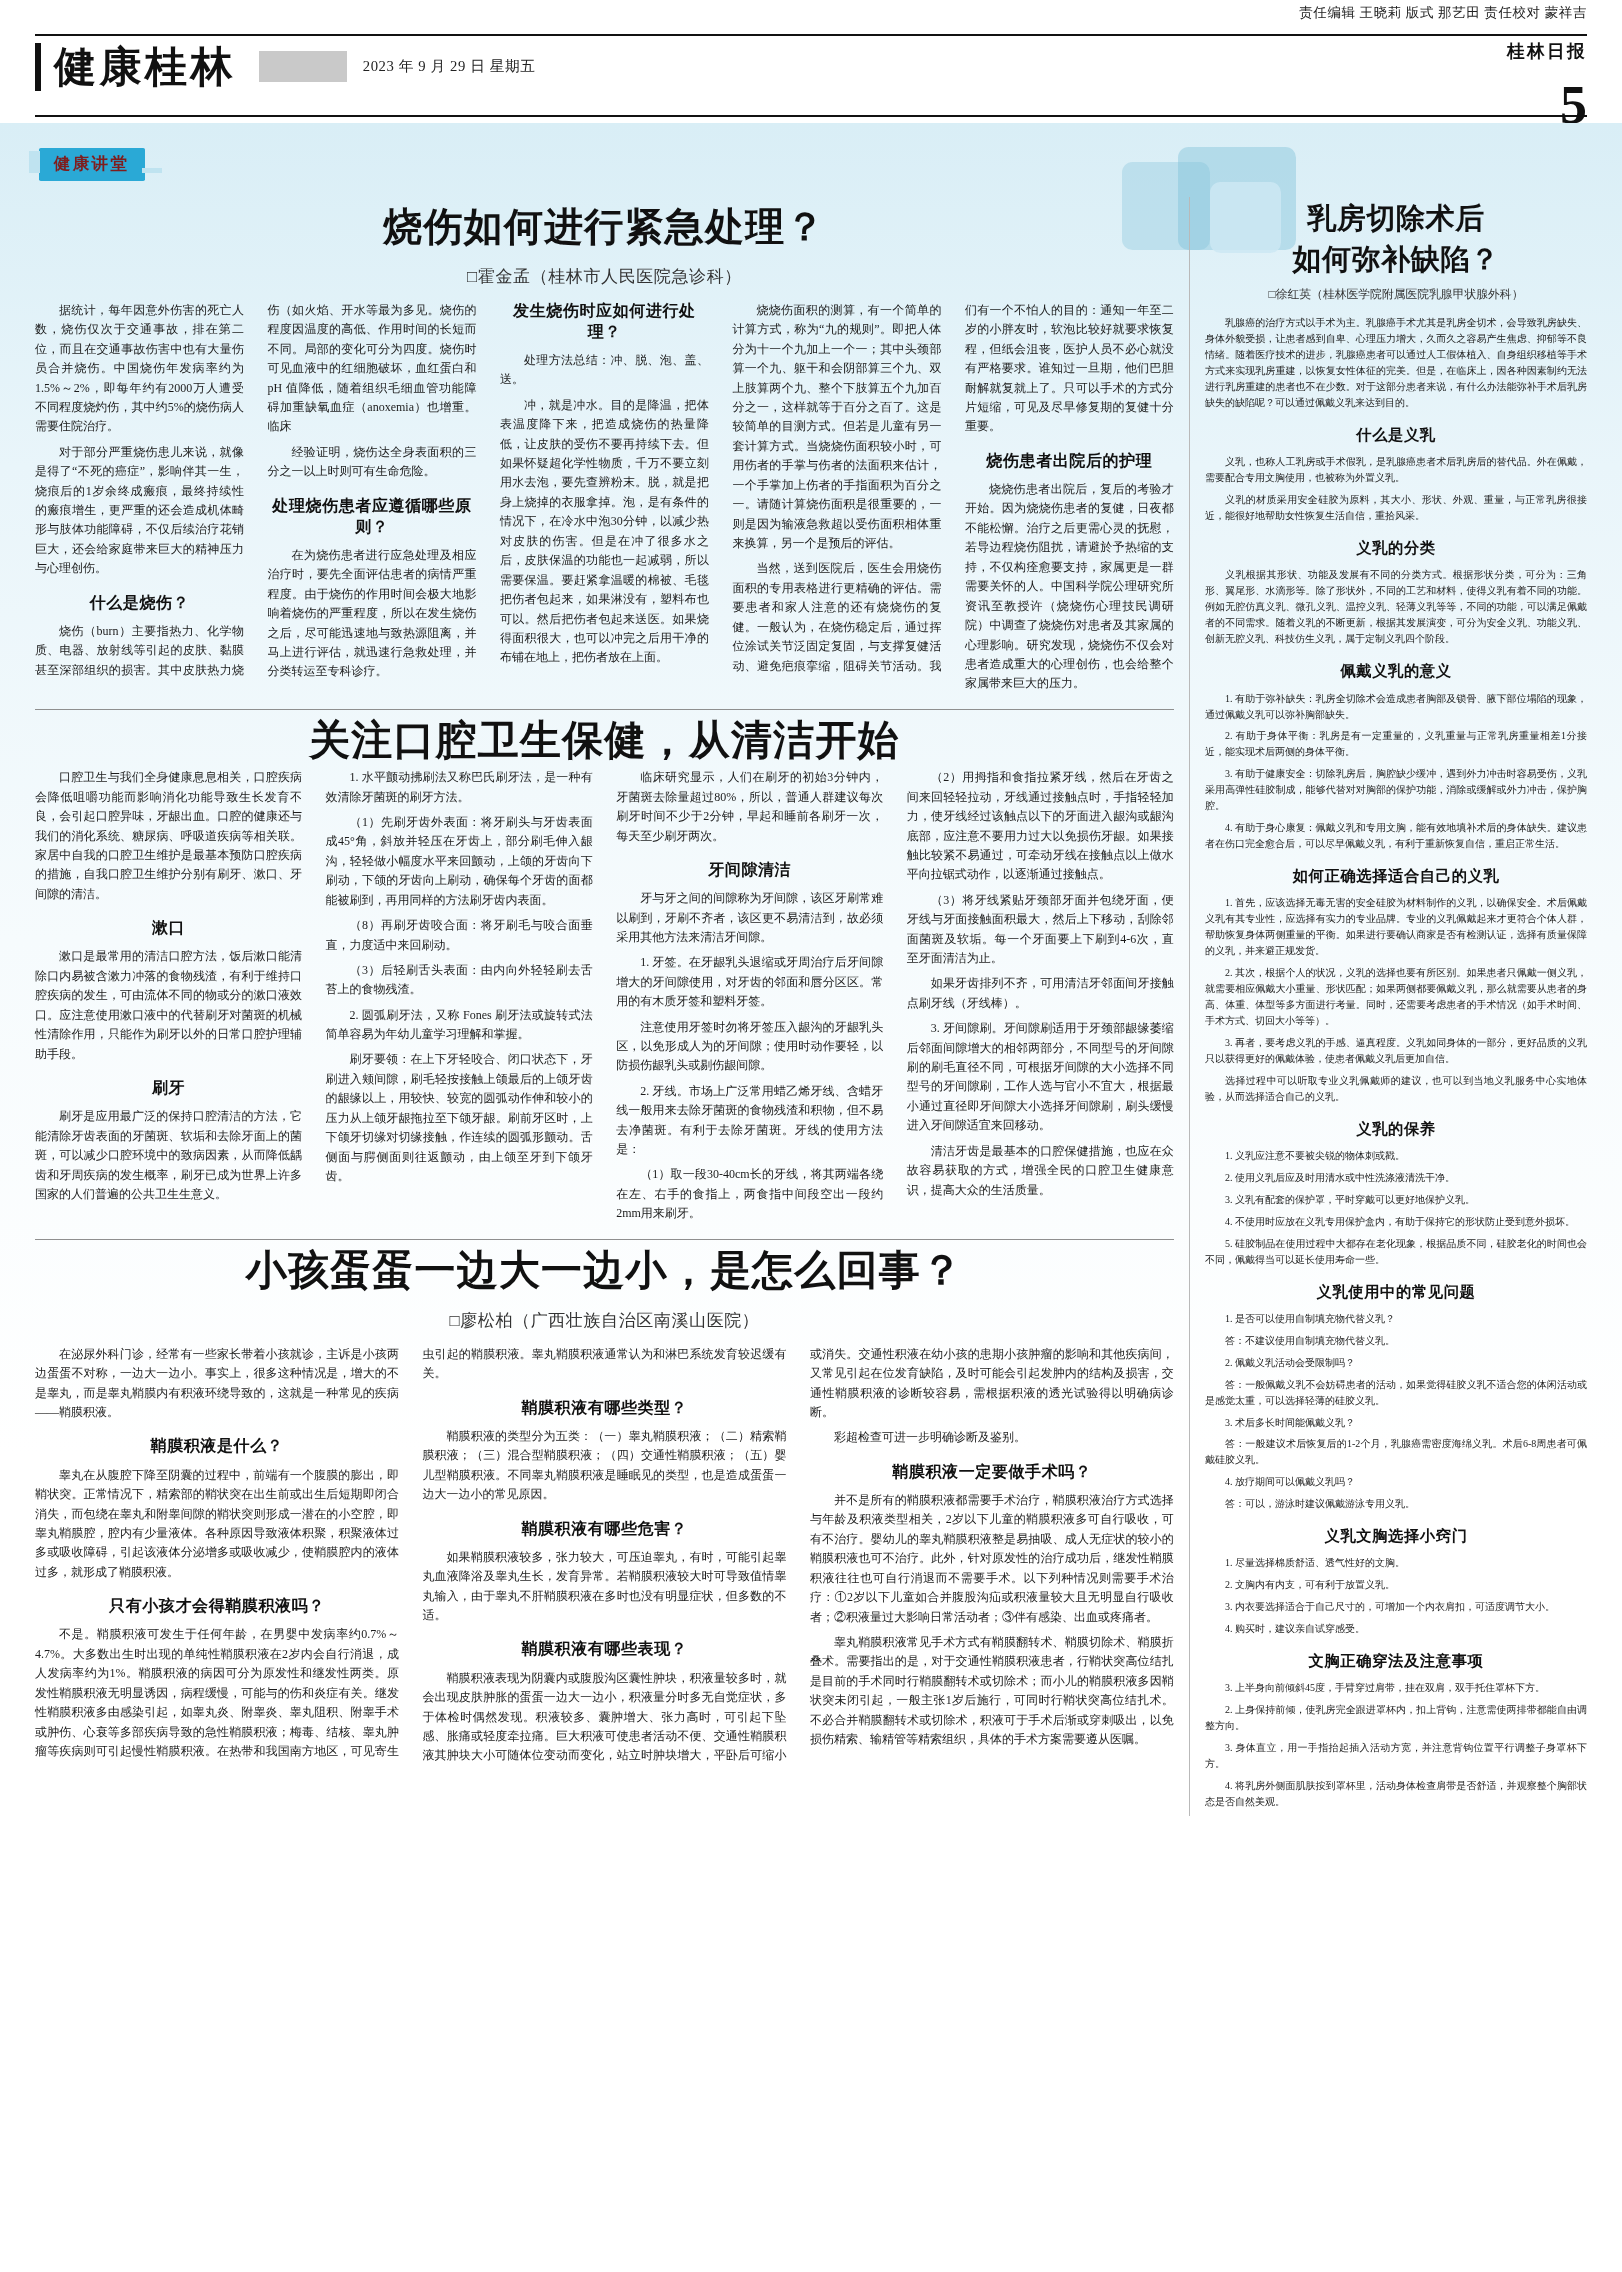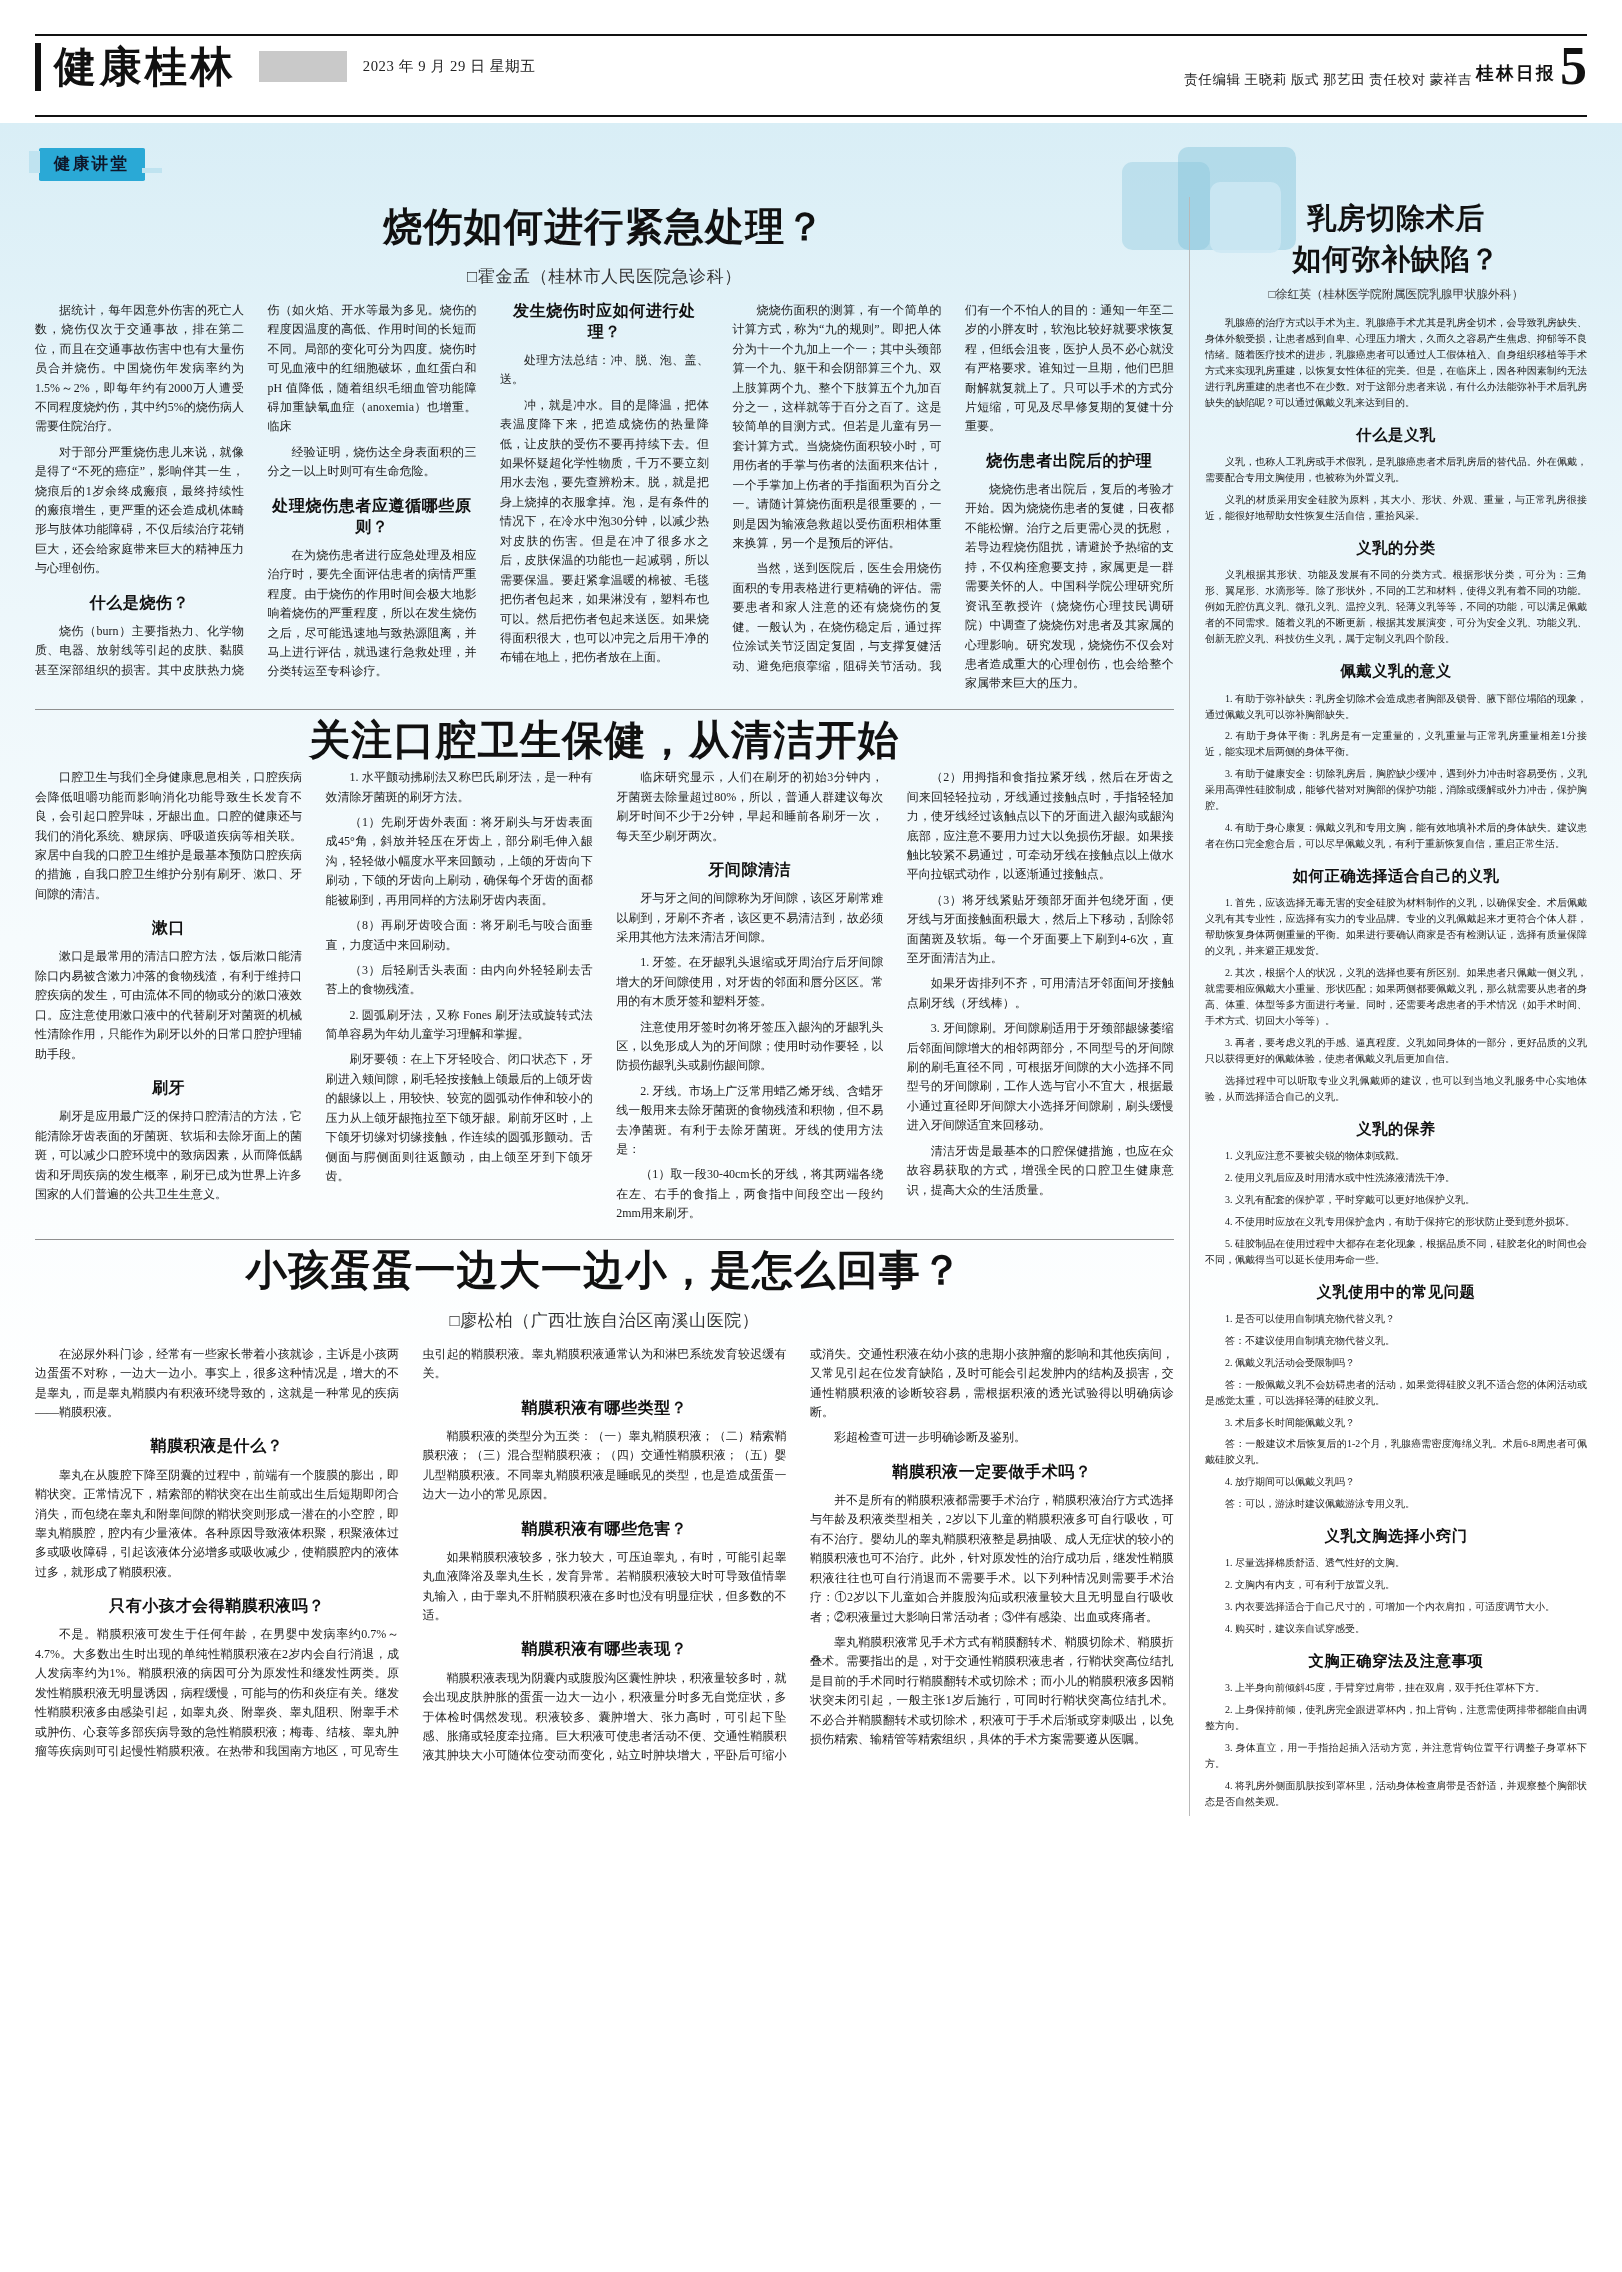--- a/index.html
+++ b/index.html
@@ -8,40 +8,40 @@
 
   
   .masthead{position:relative;height:123px;padding:0 35px;box-sizing:border-box;}
   .mast-rule-top{position:absolute;left:35px;right:35px;top:34px;height:1.8px;background:#111;}
   .mast-rule-bot{position:absolute;left:35px;right:35px;top:115px;height:1.8px;background:#111;}
   .mast-inner{position:absolute;left:35px;right:35px;top:31px;height:71px;display:flex;align-items:center;}
   .mast-bar{width:5.9px;height:48px;background:#111;margin-right:13px;}
   .mast-title{font-family:"Liberation Serif",serif;font-size:42px;font-weight:bold;letter-spacing:3.5px;color:#111;}
   .mast-gray{width:88px;height:31px;background:#c9c9c9;margin:0 15.3px 0 23.5px;}
   .mast-date{font-size:14.7px;color:#222;letter-spacing:0.6px;}
-  .mast-right{margin-left:auto;display:flex;align-items:flex-end;gap:4px;}
+  .mast-right{margin-left:auto;display:flex;align-items:flex-end;gap:16px;flex-direction:column;}
   .mast-credits{font-size:13.5px;color:#222;letter-spacing:0.6px;text-align:right;line-height:1.4;}
   .mast-brand{font-size:17.6px;font-weight:bold;letter-spacing:2.4px;color:#111;text-align:right;margin-bottom:4.7px;}
   .mast-pageno{font-size:54px;font-weight:bold;line-height:.85;color:#111;}
 
   
   .sheet{position:absolute;left:0;top:123px;width:1622px;height:2149px;
     background:linear-gradient(180deg,#d9eef6 0%,#e9f5fa 16%,#f6fbfd 38%,#ffffff 62%,#ffffff 100%);}
   .content{position:absolute;left:35px;top:14px;width:1552px;}
 
   
   .deco{position:absolute;right:306px;top:23.5px;width:194px;height:112px;pointer-events:none;}
   .deco i{position:absolute;display:block;border-radius:10.6px;}
   .deco i.a{left:0;top:15.3px;width:88px;height:88px;background:rgba(150,205,225,.45);}
   .deco i.b{left:56px;top:0;width:118px;height:103px;background:rgba(120,190,215,.40);}
   .deco i.c{left:88px;top:35px;width:71px;height:71px;background:rgba(205,232,243,.85);}
 
   
   .tag{position:relative;display:inline-block;margin:10.6px 0 0 3.5px;}
-  .tag .tag-box{display:inline-block;background:#2aa9d6;color:#0f172a;font-size:16.5px;font-weight:bold;
+  .tag .tag-box{display:inline-block;background:#2aa9d6;color:#7f1d1d;font-size:16.5px;font-weight:bold;
     letter-spacing:2.4px;padding:5.3px 15.3px 6.5px 15.3px;border-radius:1.8px;}
   .tag .tag-tail{position:absolute;left:-9.4px;top:3.5px;width:10.6px;height:22px;background:#bfe3f0;}
   .tag .tag-tail2{position:absolute;right:-17.6px;top:20px;width:20px;height:5.9px;background:#bfe3f0;}
 
   
   .cols{display:flex;gap:0;margin-top:15.3px;}
   .left-zone{width:1139px;}
   .vsep{width:0.6px;background:#b9b9b9;margin:0 15.3px;}
   .right-zone{width:382px;}
 

